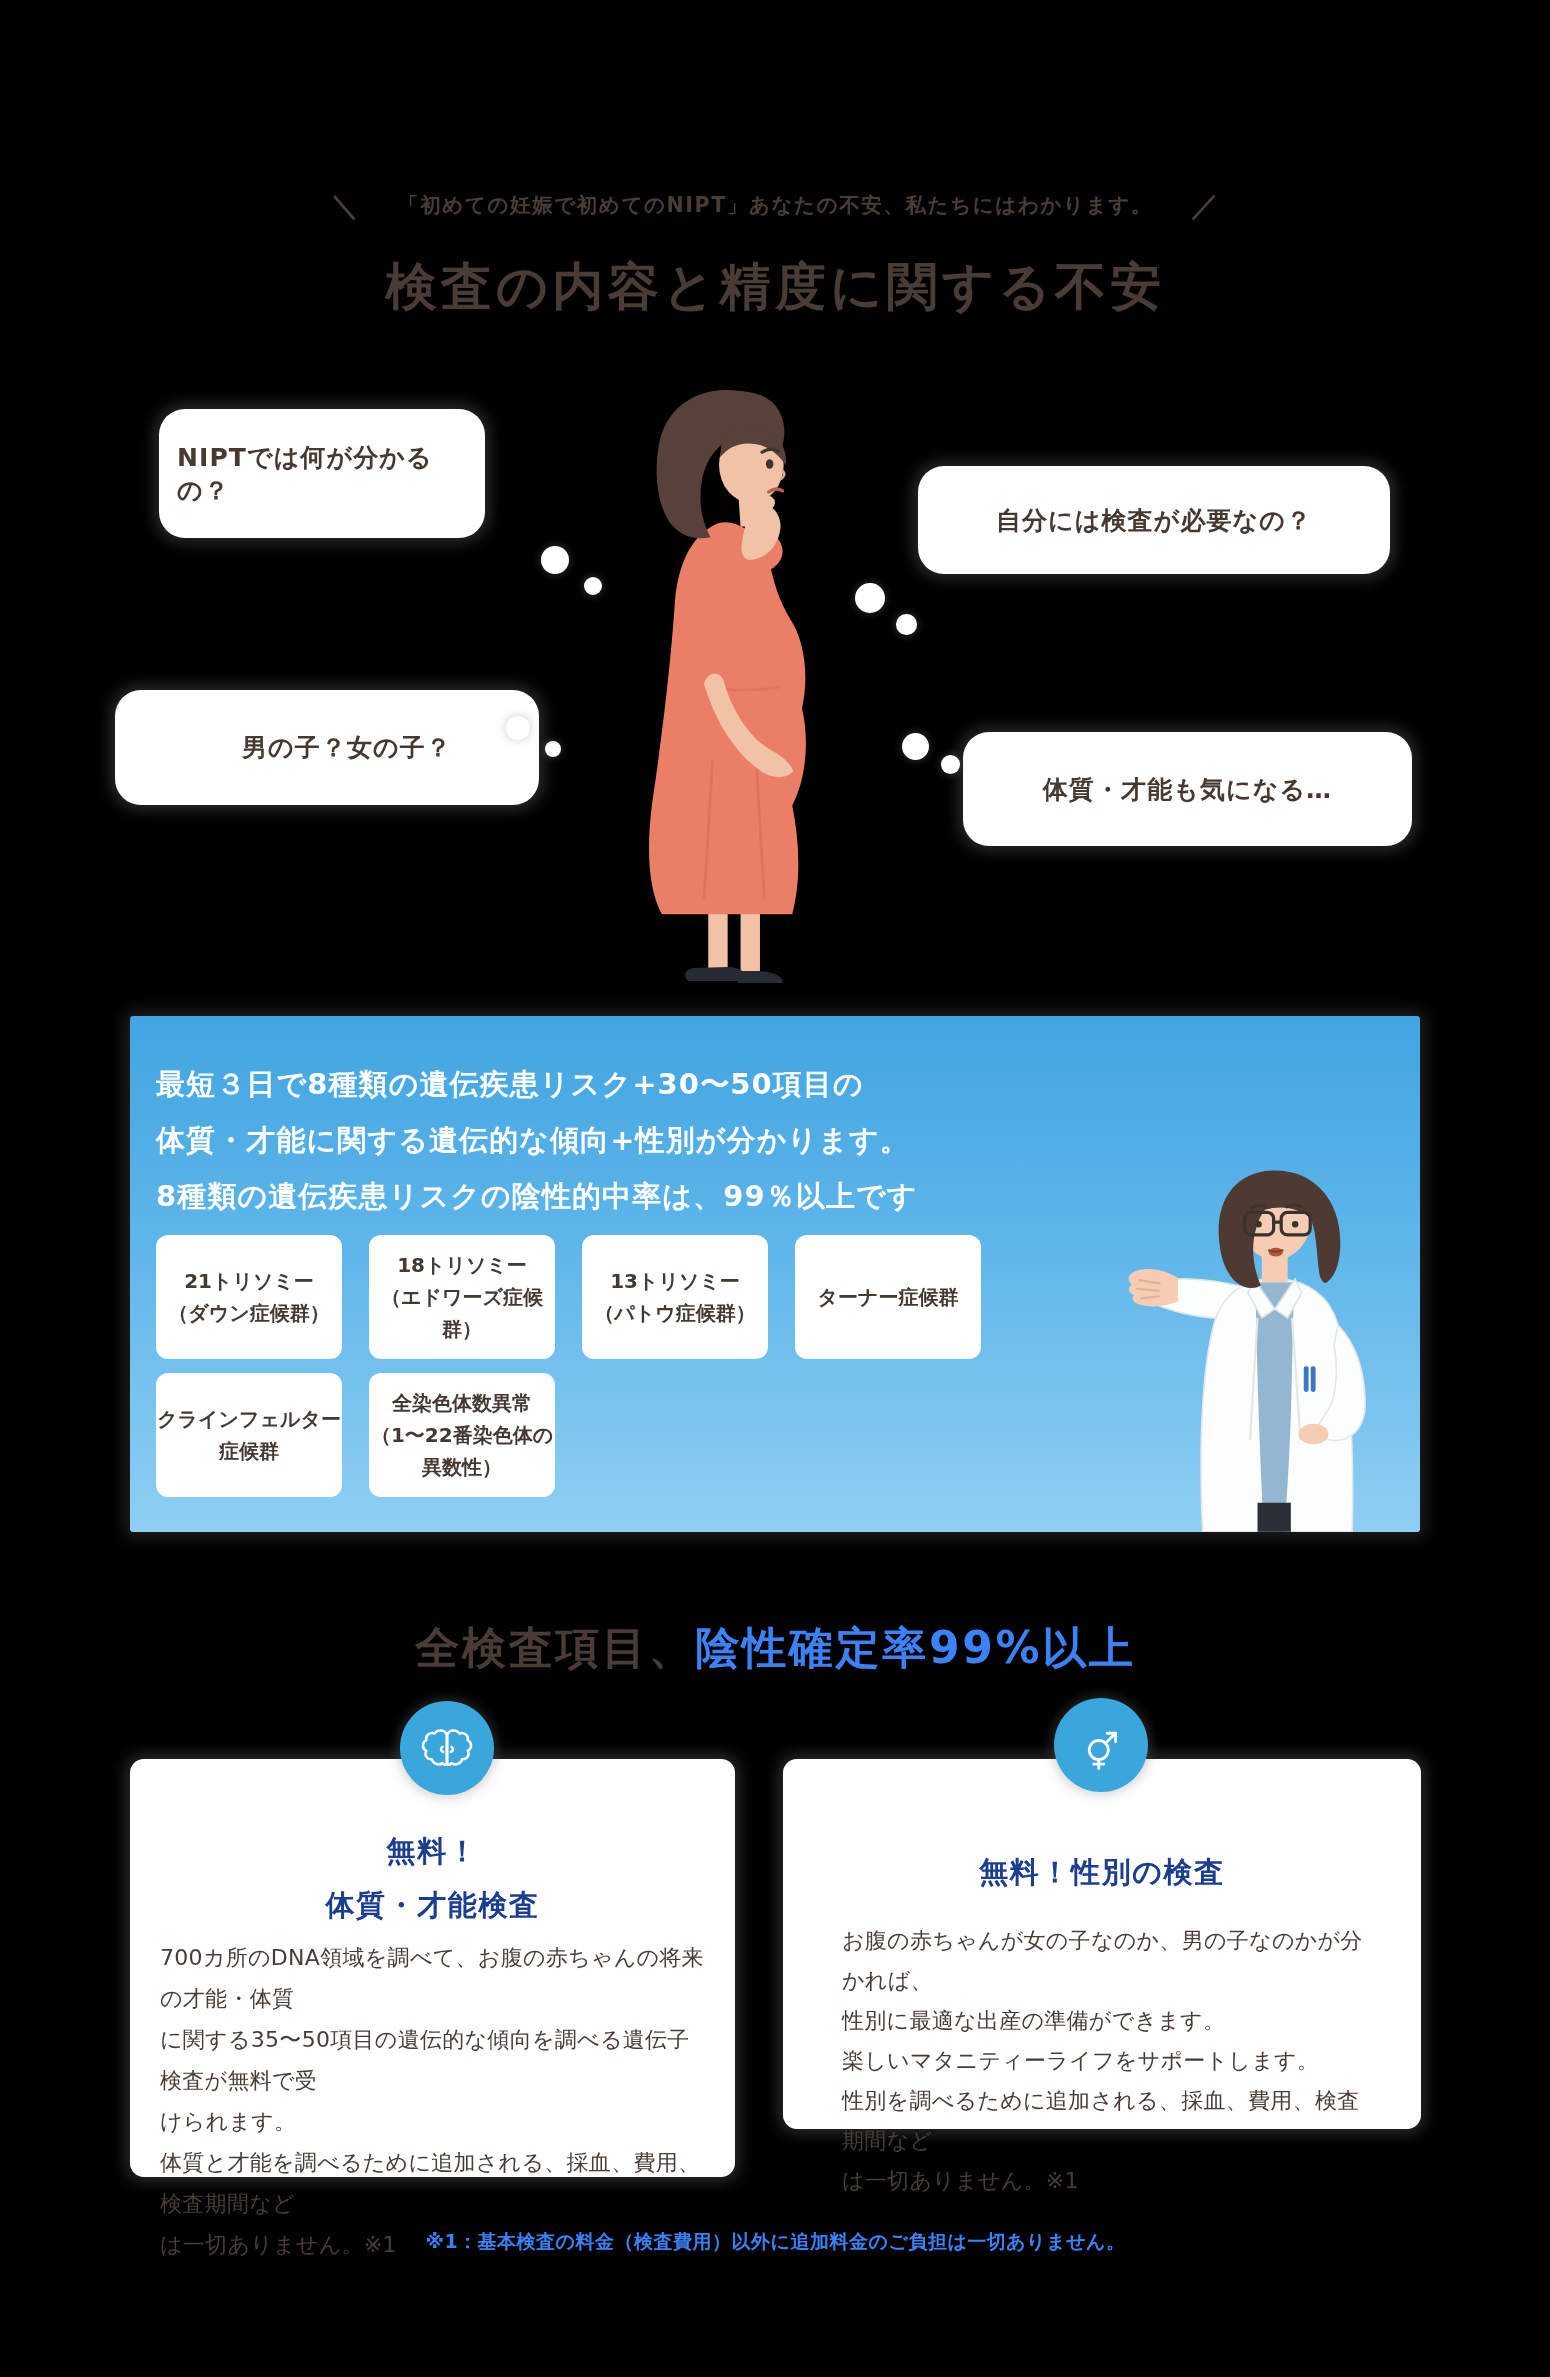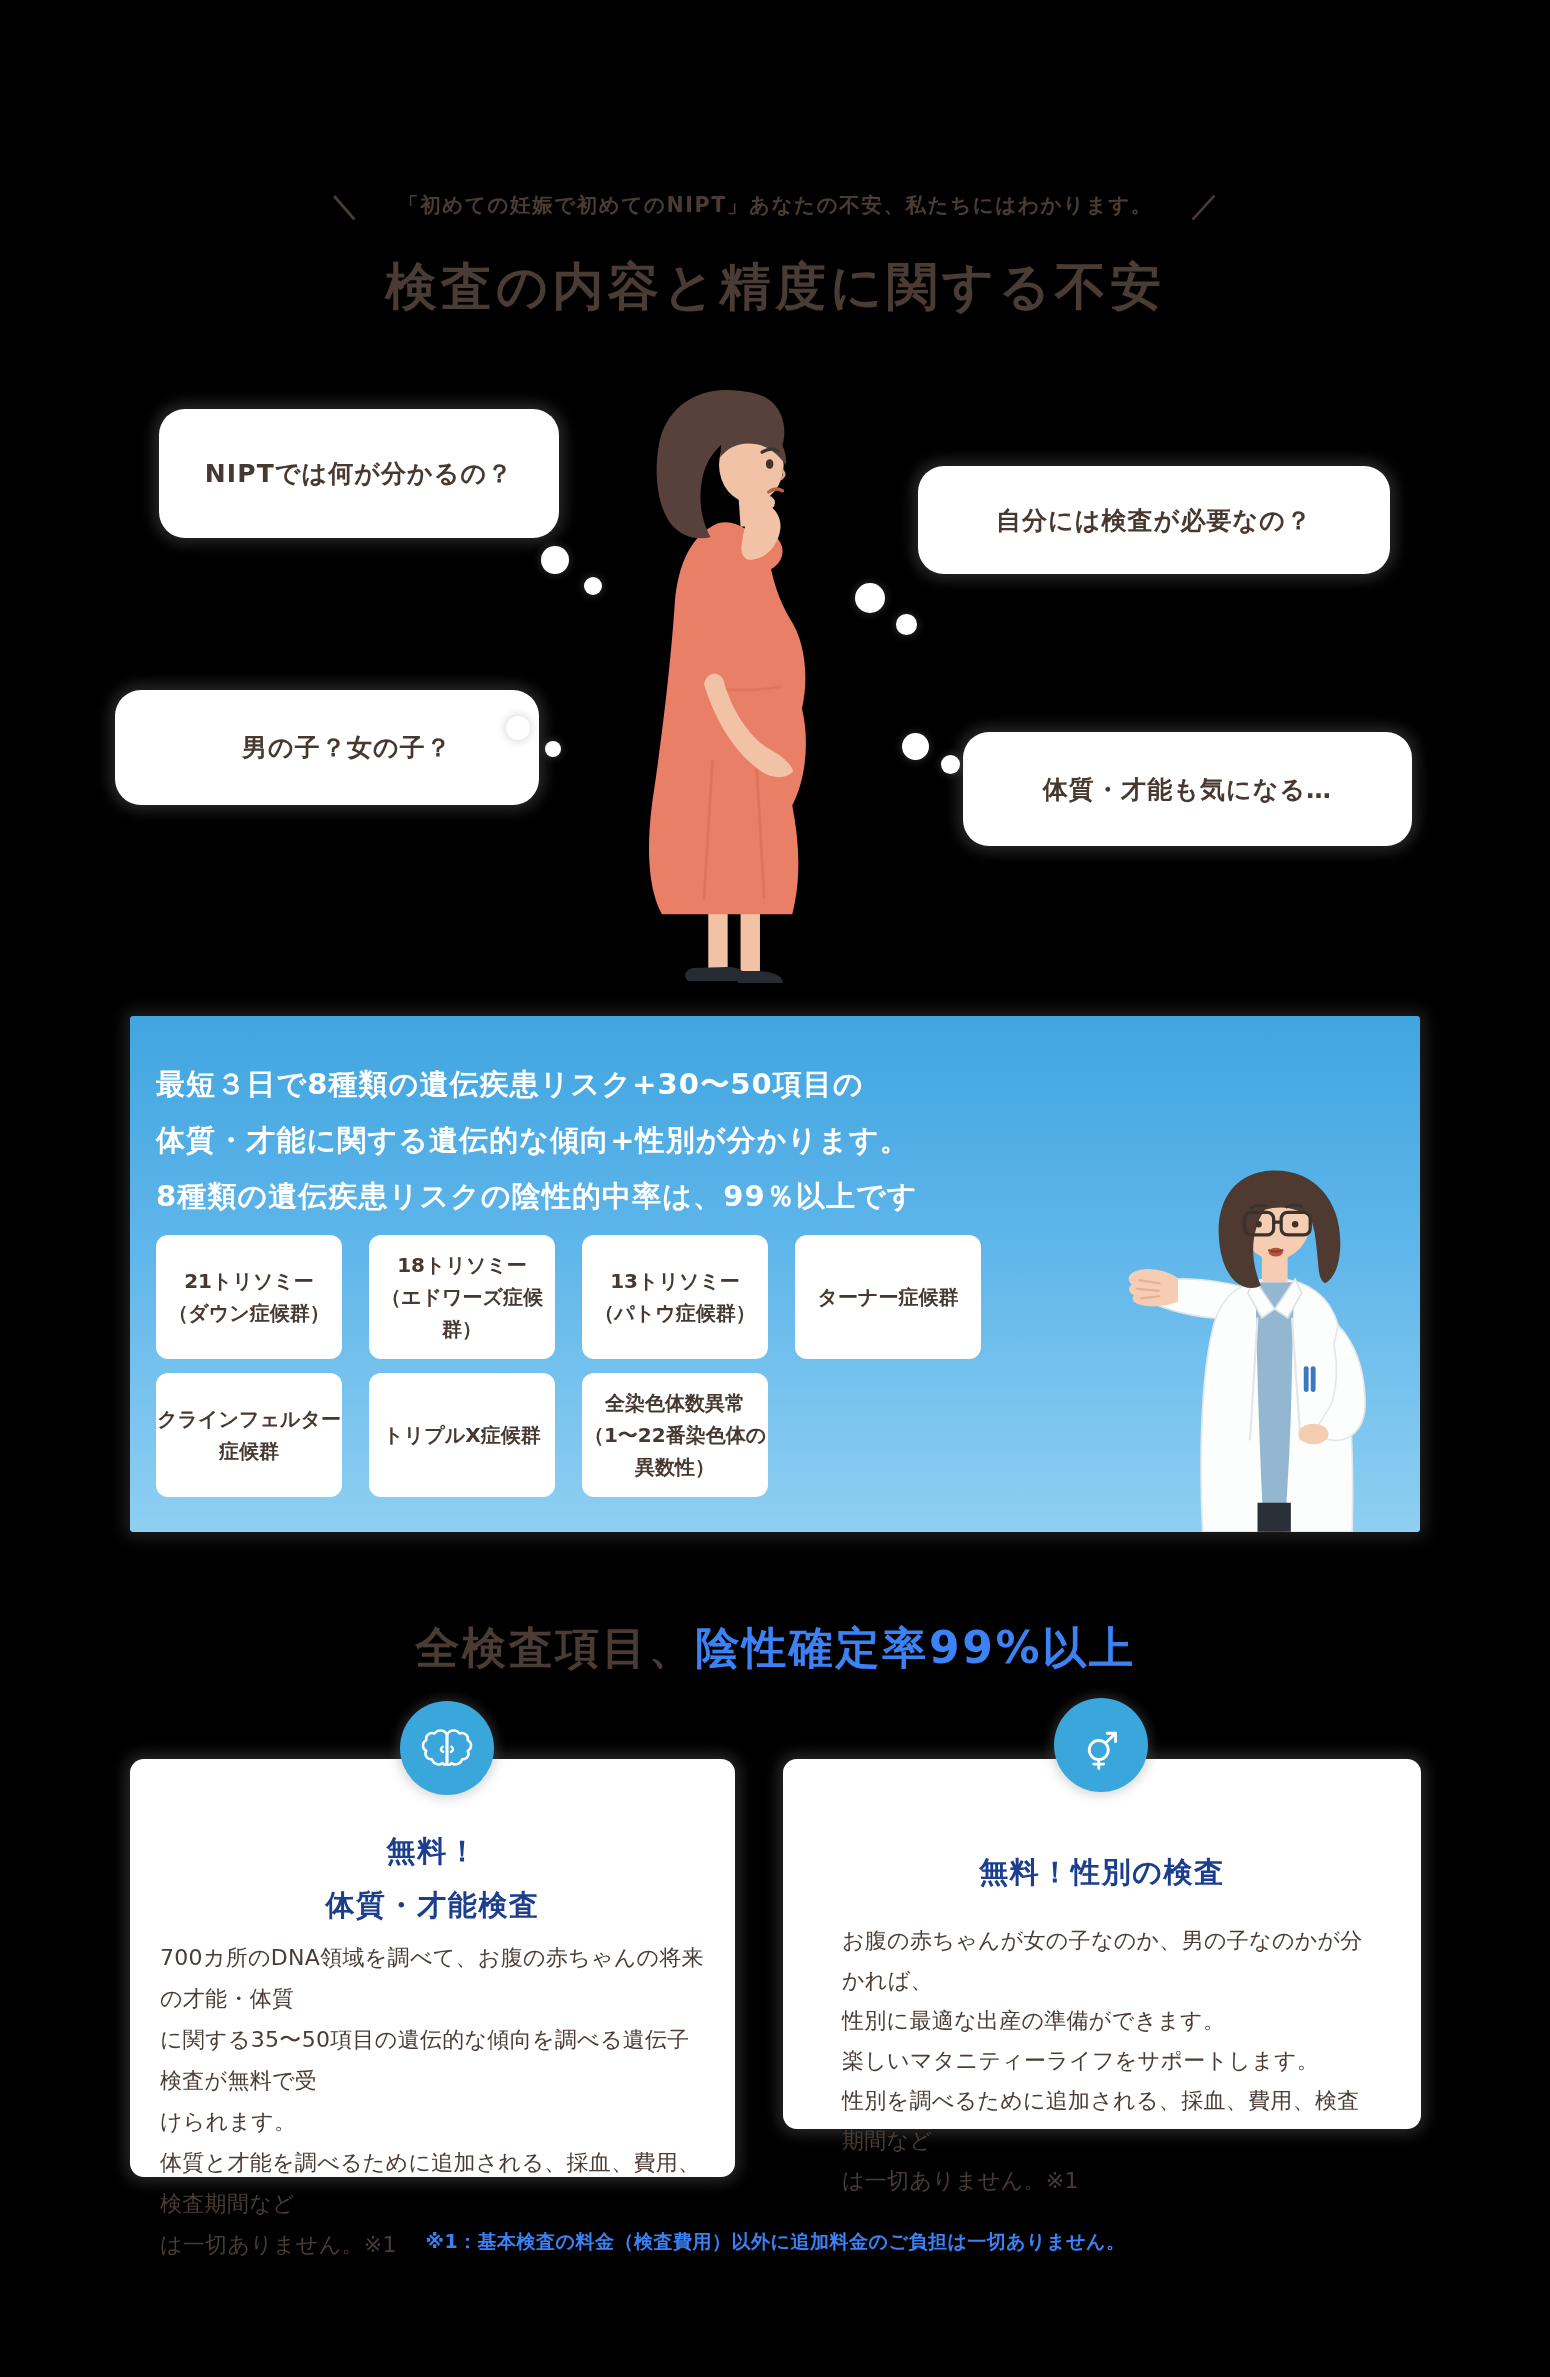--- a/index.html
+++ b/index.html
@@ -46,21 +46,21 @@
 <body>
 
 <div id="canvas">
 
   <div class="abs center tagline">
     <span class="mark left">＼</span><span>「初めての妊娠で初めてのNIPT」あなたの不安、私たちにはわかります。</span><span class="mark right">／</span>
   </div>
 
   <h1 class="abs center main-title">検査の内容と精度に関する不安</h1>
 
-  <div class="abs bubble" style="left:159px;top:409px;width:400px;height:129px;">
+  <div class="abs bubble" style="left:159px;top:409px;width:308px;height:129px;padding-left:18px;">
     <span>NIPTでは何が分かるの？</span>
   </div>
   <div class="abs dot" style="left:541px;top:546px;width:28px;height:28px;"></div>
   <div class="abs dot" style="left:584px;top:577px;width:18.3px;height:18.3px;"></div>
 
   <div class="abs bubble" style="left:918px;top:466px;width:472px;height:108px;">
     <span>自分には検査が必要なの？</span>
   </div>
   <div class="abs dot" style="left:855px;top:583px;width:30px;height:30px;"></div>
   <div class="abs dot" style="left:896px;top:614px;width:20.5px;height:20.5px;"></div>
@@ -120,21 +120,20 @@
     <div class="abs mini-cards">
       <div class="mini-card pre">21トリソミー
 （ダウン症候群）</div>
       <div class="mini-card pre">18トリソミー
 （エドワーズ症候群）</div>
       <div class="mini-card pre">13トリソミー
 （パトウ症候群）</div>
       <div class="mini-card pre">ターナー症候群</div>
       <div class="mini-card pre">クラインフェルター
 症候群</div>
-      <div class="mini-card pre">トリプルX症候群</div>
       <div class="mini-card pre">全染色体数異常
 （1〜22番染色体の
 異数性）</div>
     </div>
 
     <svg class="abs doctor" width="299" height="393" viewBox="0 0 556 730">
 
       <path d="M220 336 C156 334 100 324 60 306 C42 298 38 280 50 270 C90 254 156 258 222 274 Z" fill="#fcfdfd" stroke="#e0e5e8" stroke-width="3"></path>
 
       <path d="M104 258 C76 240 40 236 20 248 C10 254 10 264 18 270 C10 276 12 286 22 290 C16 296 22 306 34 308 C58 314 84 310 104 302 Z" fill="#f6cdb2"></path>

